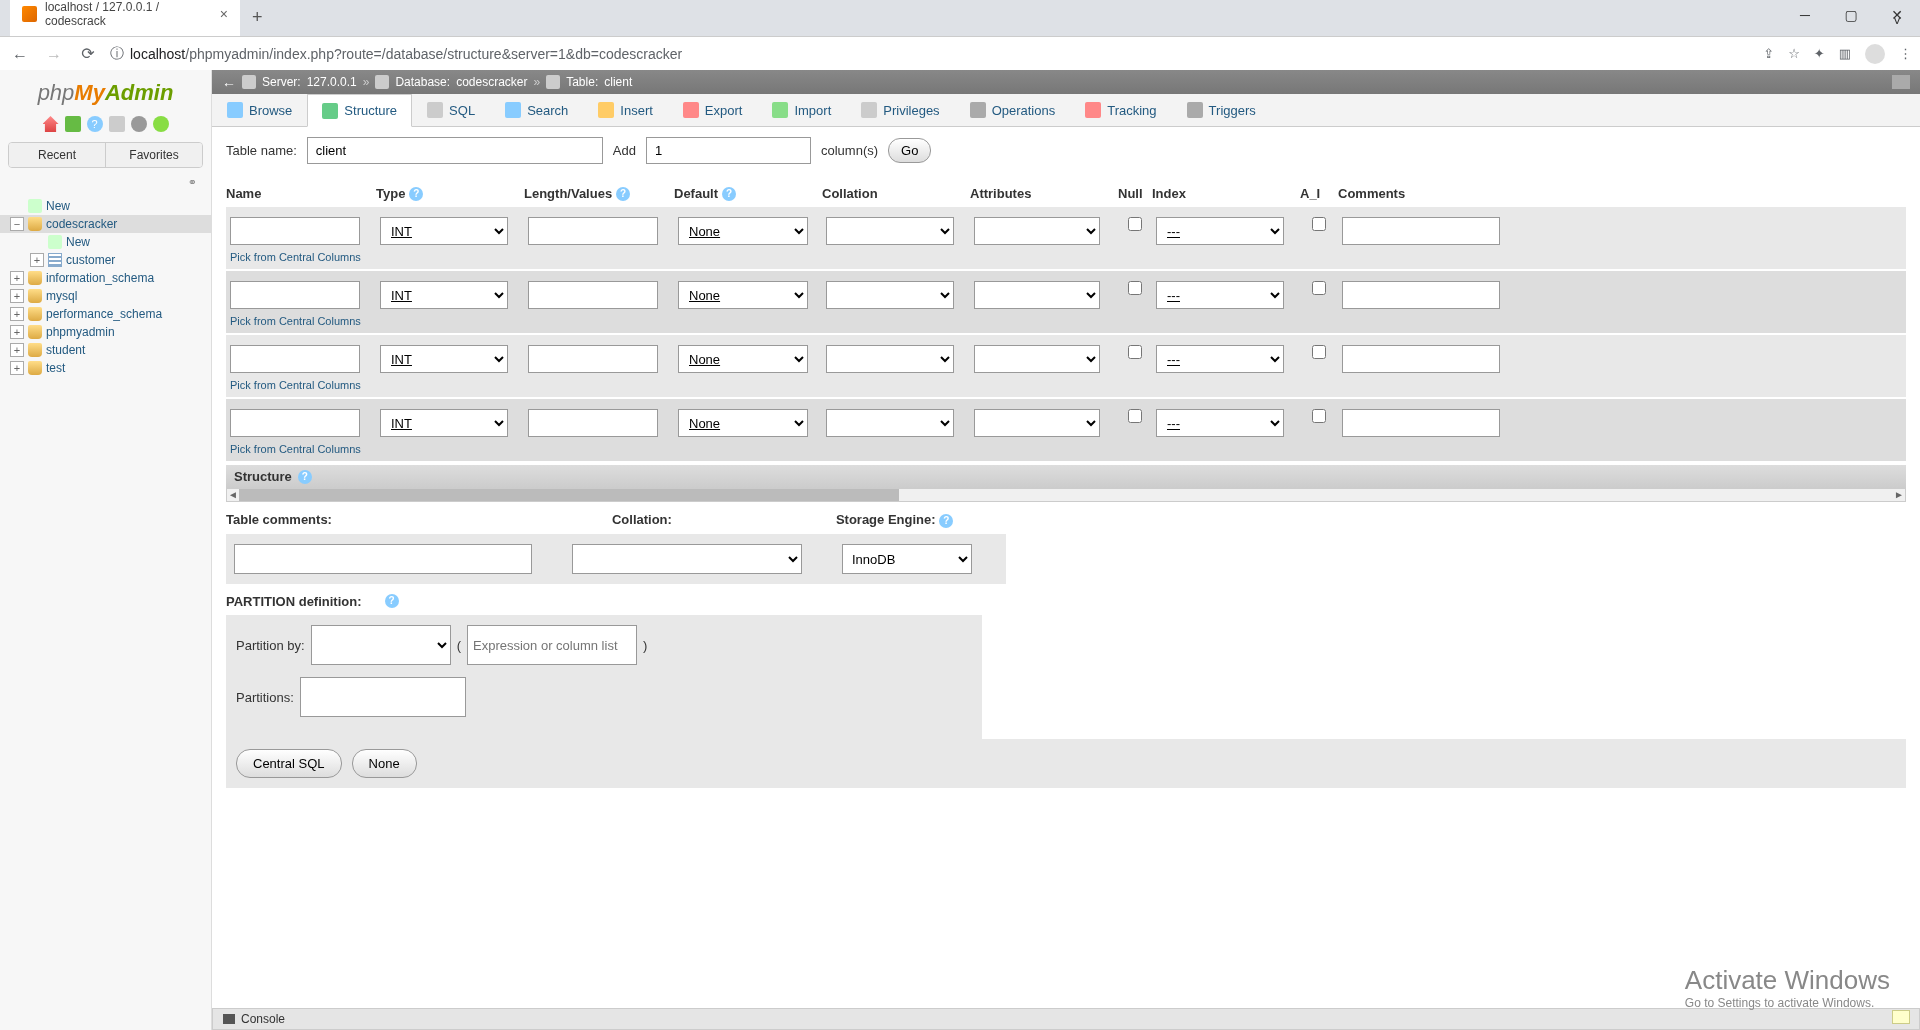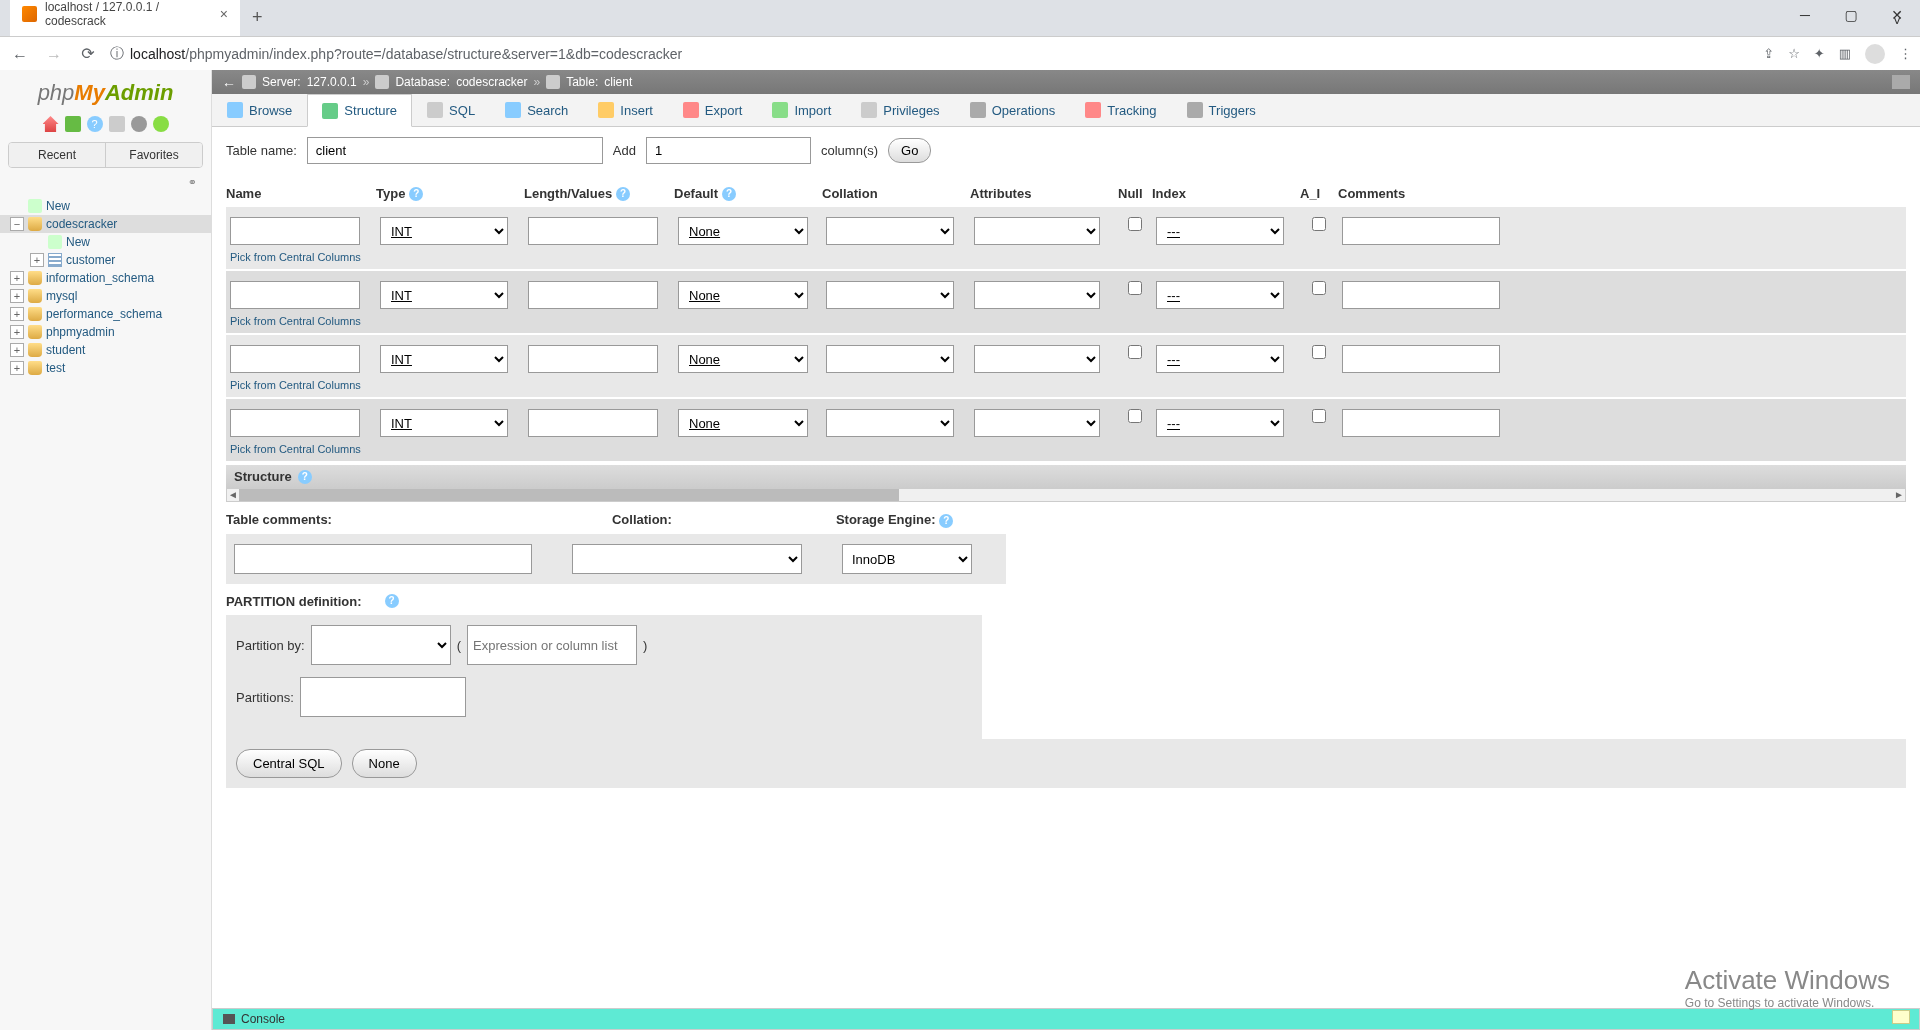--- a/index.html
+++ b/index.html
@@ -111,21 +111,21 @@
 
 .part-label { font-weight: bold; padding: 10px 0 6px; font-size: 13px; display: flex; align-items: flex-start; gap: 23px; }
 .part-box { background: #e8e8e8; padding: 10px; width: 756px; }
 .part-row { display: flex; align-items: center; gap: 6px; margin-bottom: 12px; }
 .part-row select, .part-row input { border: 1px solid #999; padding: 5px; font-size: 13px; background: #fff; height: 40px; }
 .part-sel { width: 140px; } .part-expr { width: 170px; } .part-num { width: 166px; }
 
 .action-row { background: #e8e8e8; padding: 10px; display: flex; gap: 10px; }
 .action-btn { border: 1px solid #999; background: linear-gradient(#fff,#ddd); border-radius: 14px; padding: 6px 16px; cursor: pointer; font-size: 13px; }
 
-.console-bar { position: fixed; bottom: 0; left: 212px; right: 0; background: #5eead4; border: 1px solid #ccc; padding: 3px 10px; font-size: 12px; display: flex; align-items: center; gap: 6px; }
+.console-bar { position: fixed; bottom: 0; left: 212px; right: 0; background: #e5e5e5; border: 1px solid #ccc; padding: 3px 10px; font-size: 12px; display: flex; align-items: center; gap: 6px; }
 .console-icon { width: 12px; height: 10px; background: #555; display: inline-block; }
 
 .watermark { position: fixed; bottom: 20px; right: 30px; color: #888; text-align: left; }
 .watermark .h { font-size: 26px; font-weight: 300; } .watermark .s { font-size: 12px; }
 .notif-icon { position: fixed; bottom: 6px; right: 10px; width: 18px; height: 14px; background: #ffc; border: 1px solid #cc8; }
 </style>
 </head>
 <body>
 
 <div class="browser-chrome">

